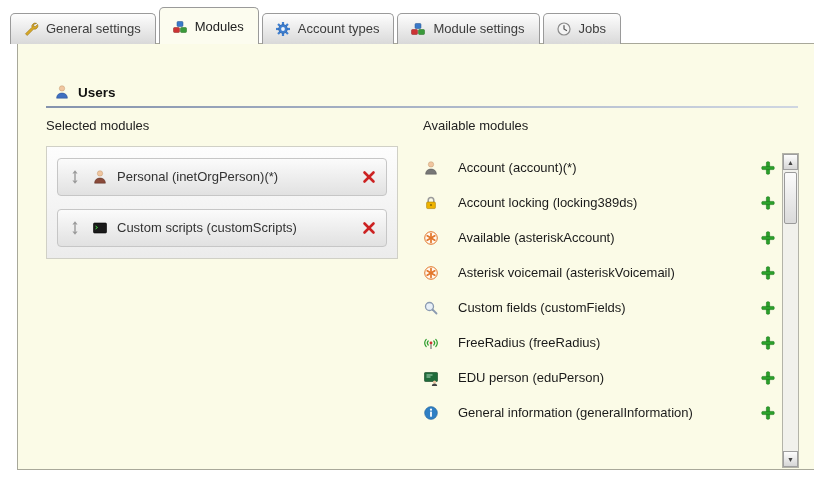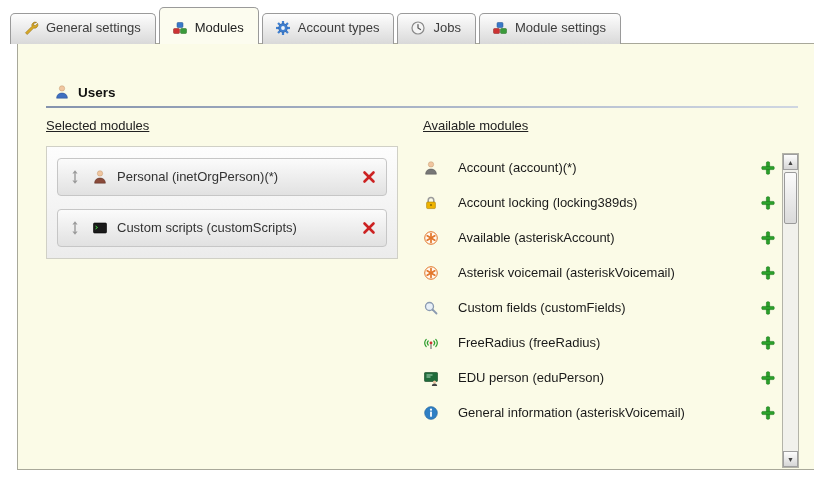--- a/index.html
+++ b/index.html
@@ -2,36 +2,36 @@
 <html><head>
 <meta charset="utf-8">
 <style>
   * { box-sizing: border-box; margin: 0; padding: 0; }
   html,body { background:#fff; }
   body { font-family: "Liberation Sans", sans-serif; }
   .screen { position:relative; width:814px; height:478px; background:#ffffff; overflow:hidden; }
 
   
   .tabbar { position:absolute; left:10px; top:6px; height:38px; display:flex; align-items:flex-end; gap:3px; z-index:3; }
-  .tab { display:flex; align-items:flex-end; gap:7px; padding:7px 14px 8px 12px;
+  .tab { display:flex; align-items:center; gap:7px; padding:7px 14px 8px 12px;
          background:linear-gradient(#fdfdfd,#d9d9d9); border:1px solid #9a9a9a; border-bottom:none;
          border-radius:5px 5px 0 0; font-size:13px; color:#3c3c3c; cursor:pointer; height:31px; white-space:nowrap; }
   .tab.active { background:#fcfcef; height:37px; padding-top:10px; color:#222; position:relative; z-index:4; }
   .tab-label { line-height:16px; }
 
   
   .content { position:absolute; left:0; top:43px; width:808px; height:427px;
              background:#fbfbe7; border:1px solid #a8a89a; z-index:1;margin-left:17px; }
 
   .section-head { position:absolute; left:36px; top:40px; display:flex; align-items:center; gap:8px;
                   font-weight:bold; font-size:13.5px; color:#111; }
   .section-rule { position:absolute; left:28px; top:62px; width:752px; height:2px;
                   background:linear-gradient(to right,#8593ad,#cfd6e2); }
 
-  .col-title { position:absolute; top:74px; font-size:13px; color:#222;text-decoration:underline; }
+  .col-title { position:absolute; top:74px; font-size:13px; color:#222; }
   .col-title.left { left:28px; }
   .col-title.right { left:405px; }
 
   
   .selected-box { position:absolute; left:28px; top:102px; width:352px; height:113px;
                   background:linear-gradient(#fdfdfd,#ececec); border:1px solid #d0d0c6;
                   padding:11px 10px; display:flex; flex-direction:column; gap:13px; }
   .selected-row { height:38px; display:flex; align-items:center; gap:9px; padding:0 9px;
                   background:linear-gradient(#fbfbfb,#e1e1e1); border:1px solid #c6c6c6;
                   border-radius:4px; font-size:13px; color:#333; cursor:move; }
@@ -96,35 +96,35 @@
             </g>
             <circle cx="8" cy="8" r="4.4" fill="#3f7fd0" stroke="#2a5a99" stroke-width="0.5"></circle>
             <circle cx="8" cy="8" r="1.9" fill="#eef4fb"></circle>
           </svg>
       </span>
       <span class="tab-label">Account types</span>
     </div>
     <div class="tab">
       <span class="icon16">
         <svg viewBox="0 0 16 16">
-            <circle cx="8" cy="8" r="6" fill="#f4f4f4" stroke="#8a8a8a" stroke-width="1.2"></circle>
-            <path d="M8 4.5V8l2.5 1.5" fill="none" stroke="#555" stroke-width="1.2" stroke-linecap="round"></path>
-          </svg>
-      </span>
-      <span class="tab-label">Jobs</span>
-    </div>
-    <div class="tab">
-      <span class="icon16">
-        <svg viewBox="0 0 16 16">
             <rect x="1.5" y="8.5" width="6" height="5" rx="1" fill="#cc3333" stroke="#8a1f1f" stroke-width="0.5"></rect>
             <rect x="8.5" y="8.5" width="6" height="5" rx="1" fill="#3a9a3a" stroke="#1f6b1f" stroke-width="0.5"></rect>
             <rect x="5" y="2.5" width="6" height="5" rx="1" fill="#3a79c9" stroke="#23508c" stroke-width="0.5"></rect>
           </svg>
       </span>
       <span class="tab-label">Module settings</span>
+    </div>
+    <div class="tab">
+      <span class="icon16">
+        <svg viewBox="0 0 16 16">
+            <circle cx="8" cy="8" r="6" fill="#f4f4f4" stroke="#8a8a8a" stroke-width="1.2"></circle>
+            <path d="M8 4.5V8l2.5 1.5" fill="none" stroke="#555" stroke-width="1.2" stroke-linecap="round"></path>
+          </svg>
+      </span>
+      <span class="tab-label">Jobs</span>
     </div>
   </div>
 
   <div class="content">
 
     <div class="section-head">
       <span class="icon16">
         <svg viewBox="0 0 16 16">
             <circle cx="8" cy="4.4" r="2.7" fill="#f0c6a0" stroke="#b98b5e" stroke-width="0.4"></circle>
             <path d="M2.6 14.2c0-3.4 2.4-5.2 5.4-5.2s5.4 1.8 5.4 5.2z" fill="#3f6fc0" stroke="#2a4f8f" stroke-width="0.5"></path>
@@ -356,21 +356,21 @@
       </div>
 
       <div class="avail-row">
         <span class="icon16">
           <svg viewBox="0 0 16 16">
               <circle cx="8" cy="8" r="6.4" fill="#2f7fc4" stroke="#1f5a8f" stroke-width="0.5"></circle>
               <circle cx="8" cy="4.7" r="1.1" fill="#ffffff"></circle>
               <rect x="7.1" y="6.6" width="1.8" height="5.2" rx="0.6" fill="#ffffff"></rect>
             </svg>
         </span>
-        <span class="avail-label">General information (asteriskVoicemail)</span>
+        <span class="avail-label">General information (generalInformation)</span>
         <button class="push-right">
           <span class="icon16">
             <svg viewBox="0 0 16 16">
                 <g fill="#2aa02a" stroke="#1d7a1d" stroke-width="0.6">
                   <rect x="6.4" y="1.8" width="3.2" height="12.4" rx="1"></rect>
                   <rect x="1.8" y="6.4" width="12.4" height="3.2" rx="1"></rect>
                 </g>
               </svg>
           </span>
         </button>

